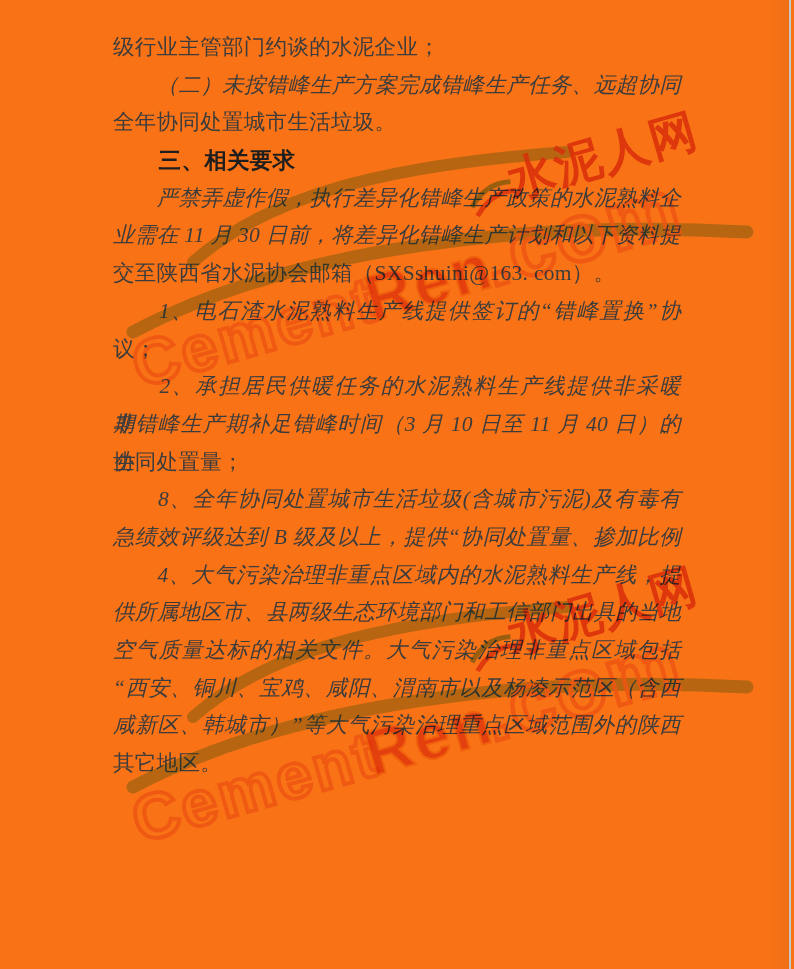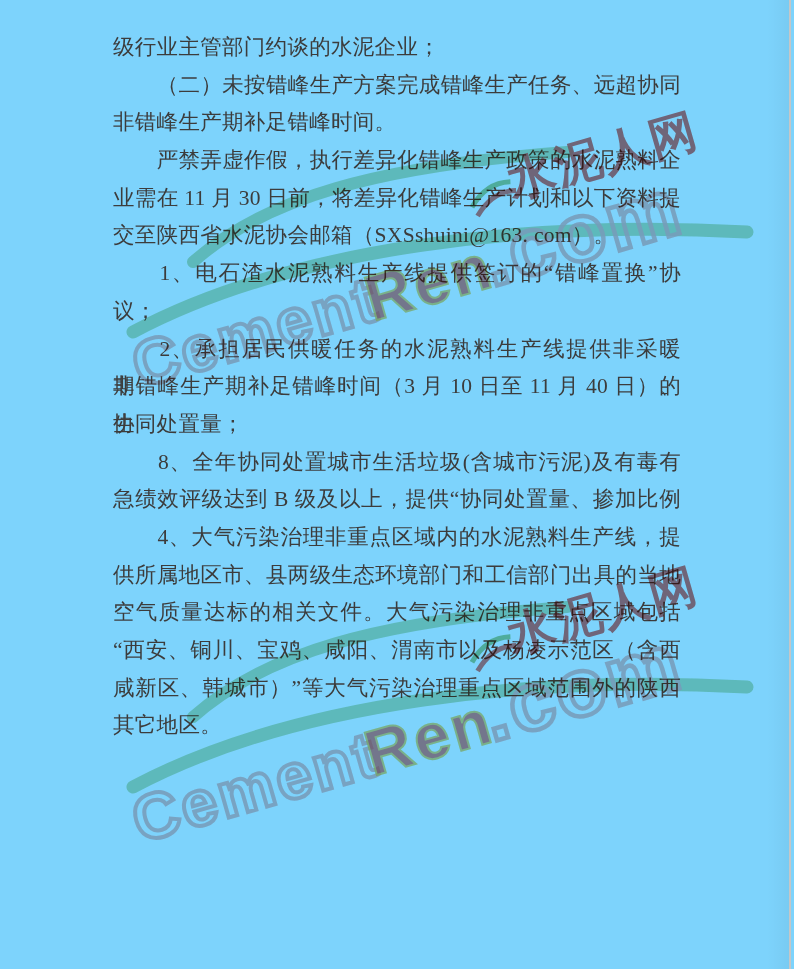--- a/index.html
+++ b/index.html
@@ -1,19 +1,19 @@
 <!DOCTYPE html>
 <html><head>
 <meta charset="utf-8">
 <style>
   html,body{margin:0;padding:0;background:#ffffff;}
   #page{
     position:relative;
     width:794px;height:969px;
-    background:#7dd3fc;
+    background:#f97316;
     overflow:hidden;
     font-family:"Liberation Serif","DejaVu Serif",serif;
   }
   
   #edge-shade{
     position:absolute;top:0;right:3px;width:24px;height:100%;
     background:linear-gradient(to right, rgba(0,0,0,0), rgba(0,0,0,0.045));
     pointer-events:none;
   }
   #edge-line{
@@ -29,20 +29,21 @@
     height:37.7px;line-height:37.7px;
     font-size:21.5px;
     white-space:nowrap;
     letter-spacing:0.3px;
   }
   .line.fill{
     white-space:normal;
     text-align:justify;
     text-align-last:justify;
     word-break:break-all;
+    font-style:italic;
   }
   .line.heading{
     font-family:"Liberation Sans","DejaVu Sans",sans-serif;
     font-weight:bold;
     font-size:22.5px;
     color:#1e1e1e;
   }
   
   #watermark-svg{
     position:absolute;left:0;top:0;
@@ -62,21 +63,22 @@
   }
 </style>
 </head>
 <body>
 
 <div id="page">
 
   <div id="doc-text">
       <div class="line">级行业主管部门约谈的水泥企业；</div>
       <div class="line fill">　　（二）未按错峰生产方案完成错峰生产任务、远超协同</div>
-      <div class="line">非错峰生产期补足错峰时间。</div>
+      <div class="line">全年协同处置城市生活垃圾。</div>
+      <div class="line heading">　　三、相关要求</div>
       <div class="line fill">　　严禁弄虚作假，执行差异化错峰生产政策的水泥熟料企</div>
       <div class="line fill">业需在 11 月 30 日前，将差异化错峰生产计划和以下资料提</div>
       <div class="line">交至陕西省水泥协会邮箱（SXSshuini@163. com）。</div>
       <div class="line fill">　　1、电石渣水泥熟料生产线提供签订的“错峰置换”协</div>
       <div class="line">议；</div>
       <div class="line fill">　　2、承担居民供暖任务的水泥熟料生产线提供非采暖期、</div>
       <div class="line fill">非错峰生产期补足错峰时间（3 月 10 日至 11 月 40 日）的生</div>
       <div class="line">协同处置量；</div>
       <div class="line fill">　　8、全年协同处置城市生活垃圾(含城市污泥)及有毒有</div>
       <div class="line fill">急绩效评级达到 B 级及以上，提供“协同处置量、掺加比例</div>

